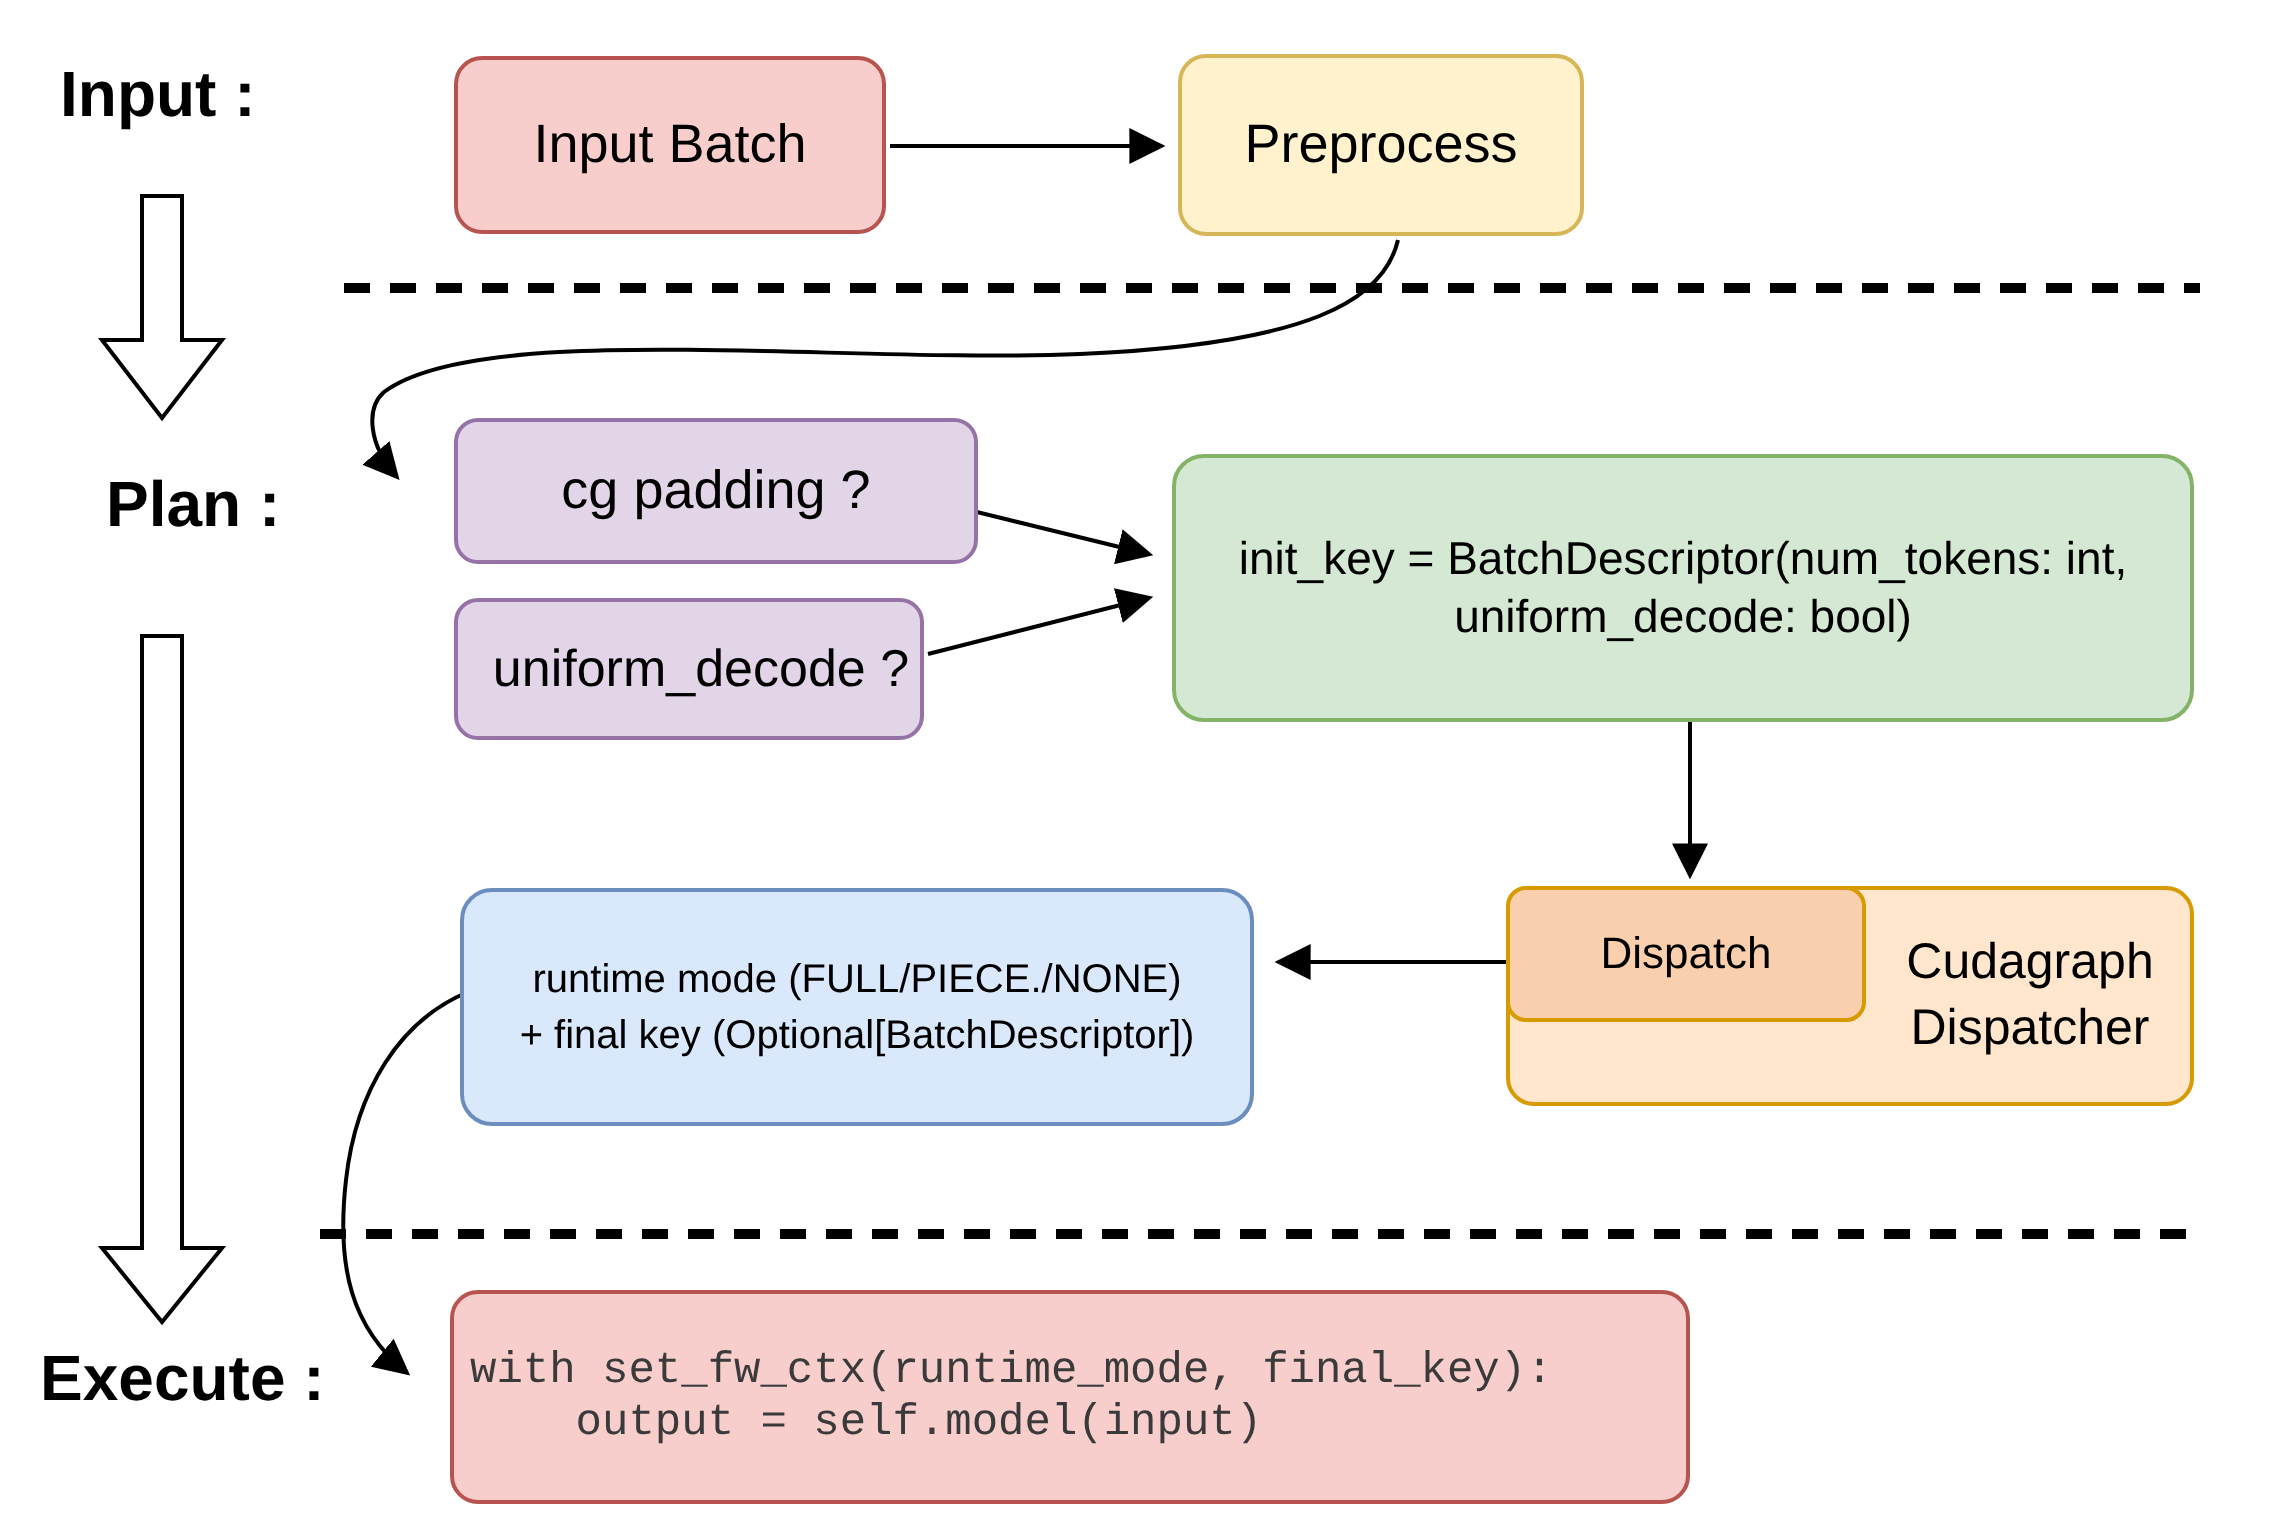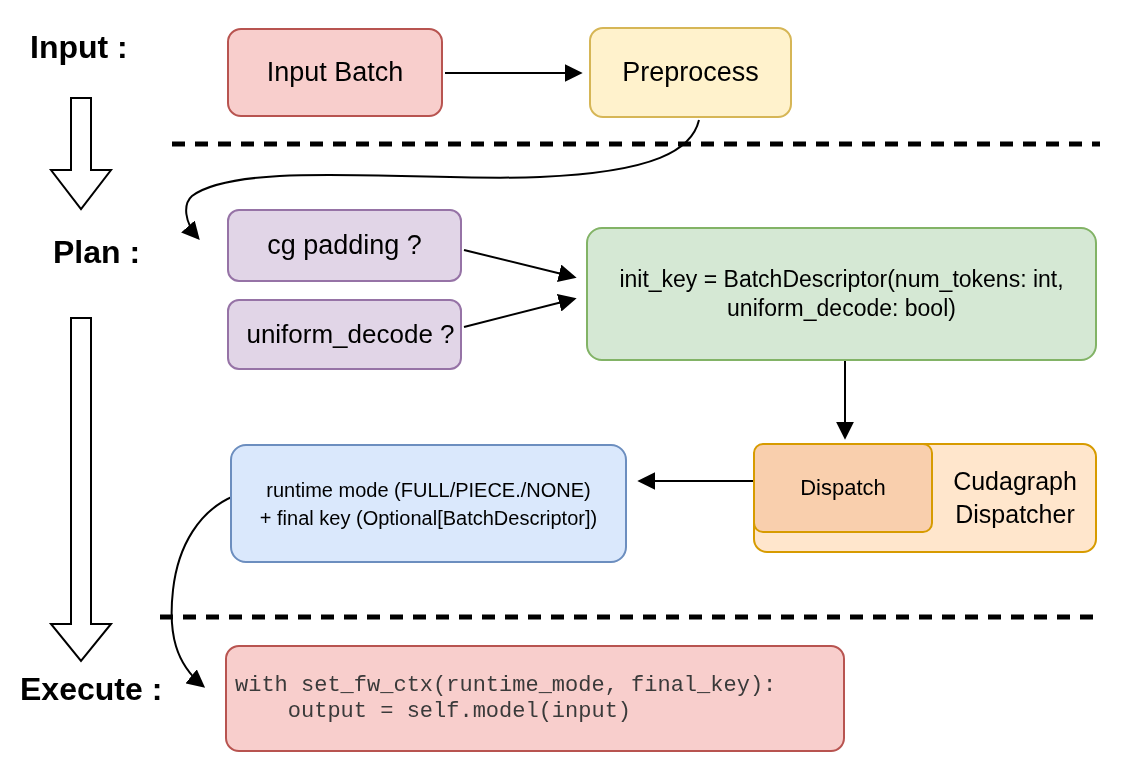--- a/index.html
+++ b/index.html
@@ -53,21 +53,21 @@
     left: 227px; top: 28px; width: 216px; height: 89px;
     background: var(--red-fill); border-color: var(--red-stroke);
     border-radius: 14px; font-size: 27px;
   }
   #node-preprocess {
     left: 589px; top: 27px; width: 203px; height: 91px;
     background: var(--yellow-fill); border-color: var(--yellow-stroke);
     border-radius: 14px; font-size: 27px;
   }
   #node-cg-padding {
-    left: 227px; top: 209px; width: 235px; height: 73px;
+    left: 227px; top: 209px; width: 262px; height: 73px;
     background: var(--purple-fill); border-color: var(--purple-stroke);
     border-radius: 12px; font-size: 27px;
   }
   #node-uniform-decode {
     left: 227px; top: 299px; width: 235px; height: 71px;
     background: var(--purple-fill); border-color: var(--purple-stroke);
     border-radius: 12px; font-size: 26px; padding-left: 12px;
   }
   #node-init-key {
     left: 586px; top: 227px; width: 511px; height: 134px;
@@ -81,21 +81,21 @@
   }
   #cudagraph-label {
     position: absolute;
     left: 178px; top: 0; width: 164px; height: 106px;
     display: flex; align-items: center; justify-content: center;
     text-align: center;
     font-size: 25px; line-height: 33px;
     white-space: normal;
   }
   #node-dispatch {
-    left: 753px; top: 443px; width: 180px; height: 90px;
+    left: 753px; top: 443px; width: 180px; height: 68px;
     background: var(--orange-inner-fill); border-color: var(--orange-stroke);
     border-radius: 10px; font-size: 22px; z-index: 3;
   }
   #node-runtime-result {
     left: 230px; top: 444px; width: 397px; height: 119px;
     background: var(--blue-fill); border-color: var(--blue-stroke);
     border-radius: 16px; font-size: 20px; line-height: 28px;
   }
   #node-execute-code {
     left: 225px; top: 645px; width: 620px; height: 107px;

